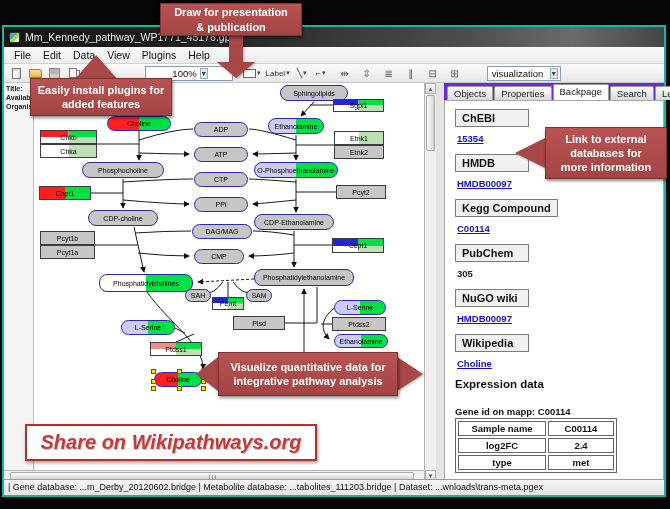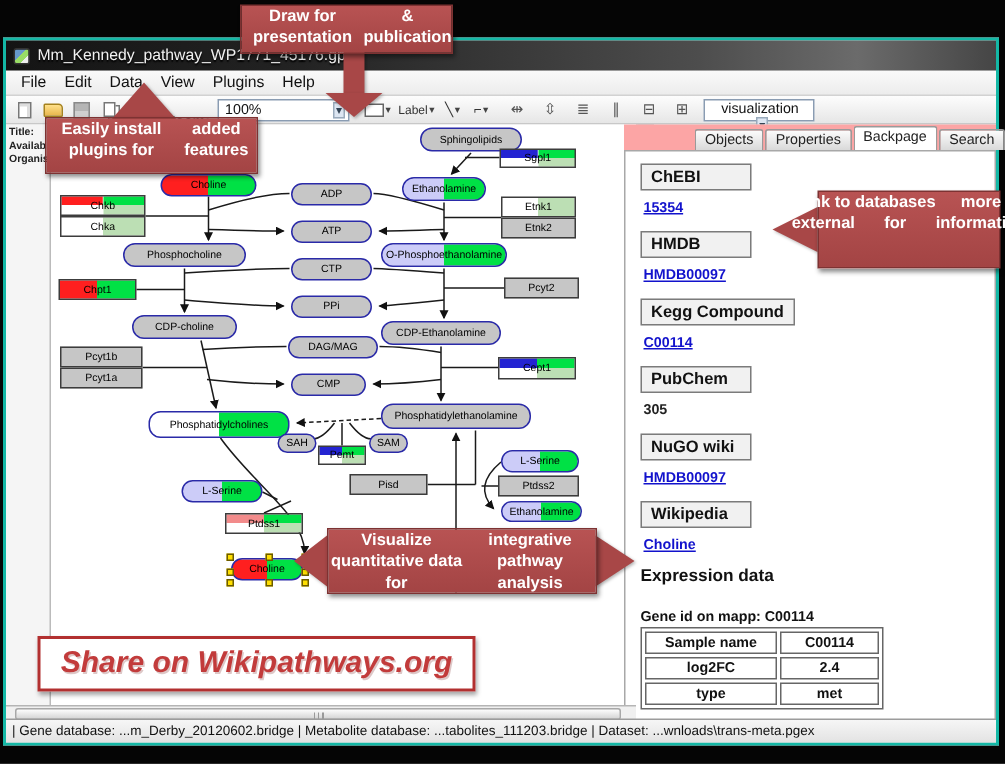--- a/index.html
+++ b/index.html
@@ -20,22 +20,22 @@
   .glyph{font-size:9px;color:#333;}
   .lbl{font-size:8px;color:#333;}
   .ic-new{width:9px;height:11px;background:#fff;border:1px solid #777;box-shadow:inset -2px 2px 0 #ddd;}
   .ic-open{width:13px;height:9px;background:linear-gradient(#ffe08a,#e8b64c);border:1px solid #a5821f;border-radius:1px 3px 1px 1px;}
   .ic-save{width:11px;height:11px;background:#b5b5b5;border:1px solid #8a8a8a;box-shadow:inset 0 -4px 0 #cfcfcf;}
   .ic-copy{width:8px;height:10px;background:#fff;border:1px solid #777;box-shadow:3px 2px 0 -1px #fff,3px 2px 0 0 #777;}
   .ic-paste{width:9px;height:11px;background:#c99e5e;border:1px solid #7c5a28;box-shadow:inset 0 2px 0 #eee;}
   .ic-node{width:13px;height:9px;background:#fff;border:1px solid #666;}
   .zoom-label{font-size:9.5px;font-weight:bold;color:#222;margin:16px 2px 0 8px;text-align:right;}
   .combo{display:inline-flex;align-items:center;justify-content:space-between;background:#fff;border:1px solid #8a9cb2;height:15px;font-size:9.5px;padding:0 2px 0 4px;color:#111;}
-  .zoom-combo{width:88px;margin-right:6px;}
-  .viz-combo{width:74px;margin-left:4px;flex-direction:column;}
+  .zoom-combo{width:88px;margin-right:6px;justify-content:center;}
+  .viz-combo{width:74px;margin-left:22px;}
   .combo-arrow{font-size:8px;color:#345;background:#dde6f2;border:1px solid #9ab;height:11px;line-height:10px;padding:0 1px;margin-left:3px;}
 
   
   .main{position:relative;height:398px;background:#e4e4e4;}
   .side-info{position:absolute;left:0;top:0;width:30px;height:387px;background:#f5f5f5;border-right:1px solid #bbb;overflow:hidden;padding:1px 0 0 2px;}
   .side-label{font-size:7px;font-weight:bold;color:#222;line-height:9px;white-space:nowrap;}
   .canvas{position:absolute;left:30px;top:0;width:390px;height:387px;background:#fff;overflow:hidden;}
   .canvas svg{position:absolute;left:0;top:0;}
   .cx{stroke:#1a1a1a;stroke-width:1;fill:none;}
   .cx.dash{stroke-dasharray:3,2;}
@@ -45,41 +45,41 @@
   .pw-node>span{font-size:7px;color:#000;white-space:nowrap;}
   .handle{position:absolute;width:5px;height:5px;background:#ffdf00;border:1px solid #6b5b00;z-index:6;}
   .vscroll{position:absolute;left:420px;top:0;width:12px;height:398px;background:#f0f0f0;border-left:1px solid #b5b5b5;}
   .vs-btn{height:11px;font-size:6px;text-align:center;color:#555;background:linear-gradient(#fefefe,#d9d9d9);border:1px solid #b0b0b0;line-height:10px;}
   .vs-thumb{margin:1px;height:56px;background:linear-gradient(90deg,#fdfdfd,#d5d5d5);border:1px solid #a8a8a8;border-radius:2px;}
   .hscroll{position:absolute;left:0;top:387px;width:420px;height:11px;background:#f0f0f0;border-top:1px solid #b5b5b5;}
   .hs-thumb{position:absolute;left:6px;top:1px;width:404px;height:8px;background:linear-gradient(#fdfdfd,#d5d5d5);border:1px solid #a8a8a8;border-radius:2px;}
   .hs-grip{position:absolute;left:198px;top:2px;width:8px;height:5px;background:repeating-linear-gradient(90deg,#999 0 1px,transparent 1px 3px);}
 
   
-  .right-panel{position:absolute;left:412px;top:0;right:0;height:398px;background:#fca5a5;padding-left:44px;}
+  .right-panel{position:absolute;left:440px;top:0;right:0;height:398px;background:#6d28d9;}
   .tabs{display:flex;align-items:flex-end;height:17px;padding-left:3px;gap:1px;}
   .tab{font-size:9.5px;color:#222;background:linear-gradient(#fcfcfc,#d9d9d9);border:1px solid #9a9a9a;border-bottom:none;border-radius:2px 2px 0 0;padding:1px 6px 2px;height:14px;}
   .tab.active{background:#fff;height:16px;font-weight:normal;position:relative;z-index:2;}
   .bp-content{position:absolute;left:0;top:17px;right:0;bottom:0;background:#fff;border:1px solid #a8a8a8;padding:7px 10px 0;overflow:hidden;}
   .bp-section{margin-bottom:9px;}
   .bp-header{display:inline-block;min-width:74px;border:1px solid #7b7b7b;background:#f1f1f1;padding:2px 6px;font-weight:bold;font-size:11px;color:#111;}
   .bp-value{display:block;margin:6px 0 0 2px;font-size:9.5px;font-weight:bold;color:#222;text-decoration:none;}
   a.bp-value{color:#1212cc;text-decoration:underline;}
   .bp-expression{font-size:11.5px;font-weight:bold;color:#111;margin:3px 0 16px;}
   .bp-geneid{font-size:9.5px;font-weight:bold;color:#111;margin-bottom:1px;}
   .bp-table{border:1px solid #666;border-spacing:2px;background:#fff;}
   .bp-table td{border:1px solid #666;font-size:9.5px;font-weight:bold;text-align:center;padding:1px 6px;color:#111;margin-top:34px;}
   .bp-table td:first-child{width:88px;}
   .bp-table td:last-child{width:66px;}
 
   
   .statusbar{position:absolute;left:0;right:0;bottom:0;height:16px;background:linear-gradient(#f6f6f6,#e3e3e3);border-top:1px solid #9c9c9c;font-size:9px;color:#111;padding:2px 0 0 4px;white-space:nowrap;overflow:hidden;}
 
   
-  .callout{position:absolute;background:linear-gradient(#b85353,#a34444);border:1px solid #7d3232;color:#fff;font-weight:bold;font-size:11px;text-align:center;display:flex;flex-direction:row;justify-content:center;line-height:1.3;z-index:40;box-shadow:1px 2px 3px rgba(0,0,0,.45);}
+  .callout{position:absolute;background:linear-gradient(#b85353,#a34444);border:1px solid #7d3232;color:#fff;font-weight:bold;font-size:11px;text-align:center;display:flex;flex-direction:column;justify-content:center;line-height:1.3;z-index:40;box-shadow:1px 2px 3px rgba(0,0,0,.45);}
   .tri{position:absolute;width:0;height:0;z-index:39;filter:drop-shadow(1px 1px 1px rgba(0,0,0,.3));}
   .share-box{position:absolute;left:25px;top:424px;width:292px;height:37px;background:#fff;border:2px solid #b23030;z-index:40;display:flex;align-items:center;justify-content:center;box-shadow:1px 2px 3px rgba(0,0,0,.35);}
   .share-text{color:#c23b3b;font-size:20px;font-weight:bold;font-style:italic;text-shadow:1px 1px 0 rgba(120,30,30,.25);}
 </style>
 </head>
 <body>
 
 <div class="screen">
   <div class="window">
 

